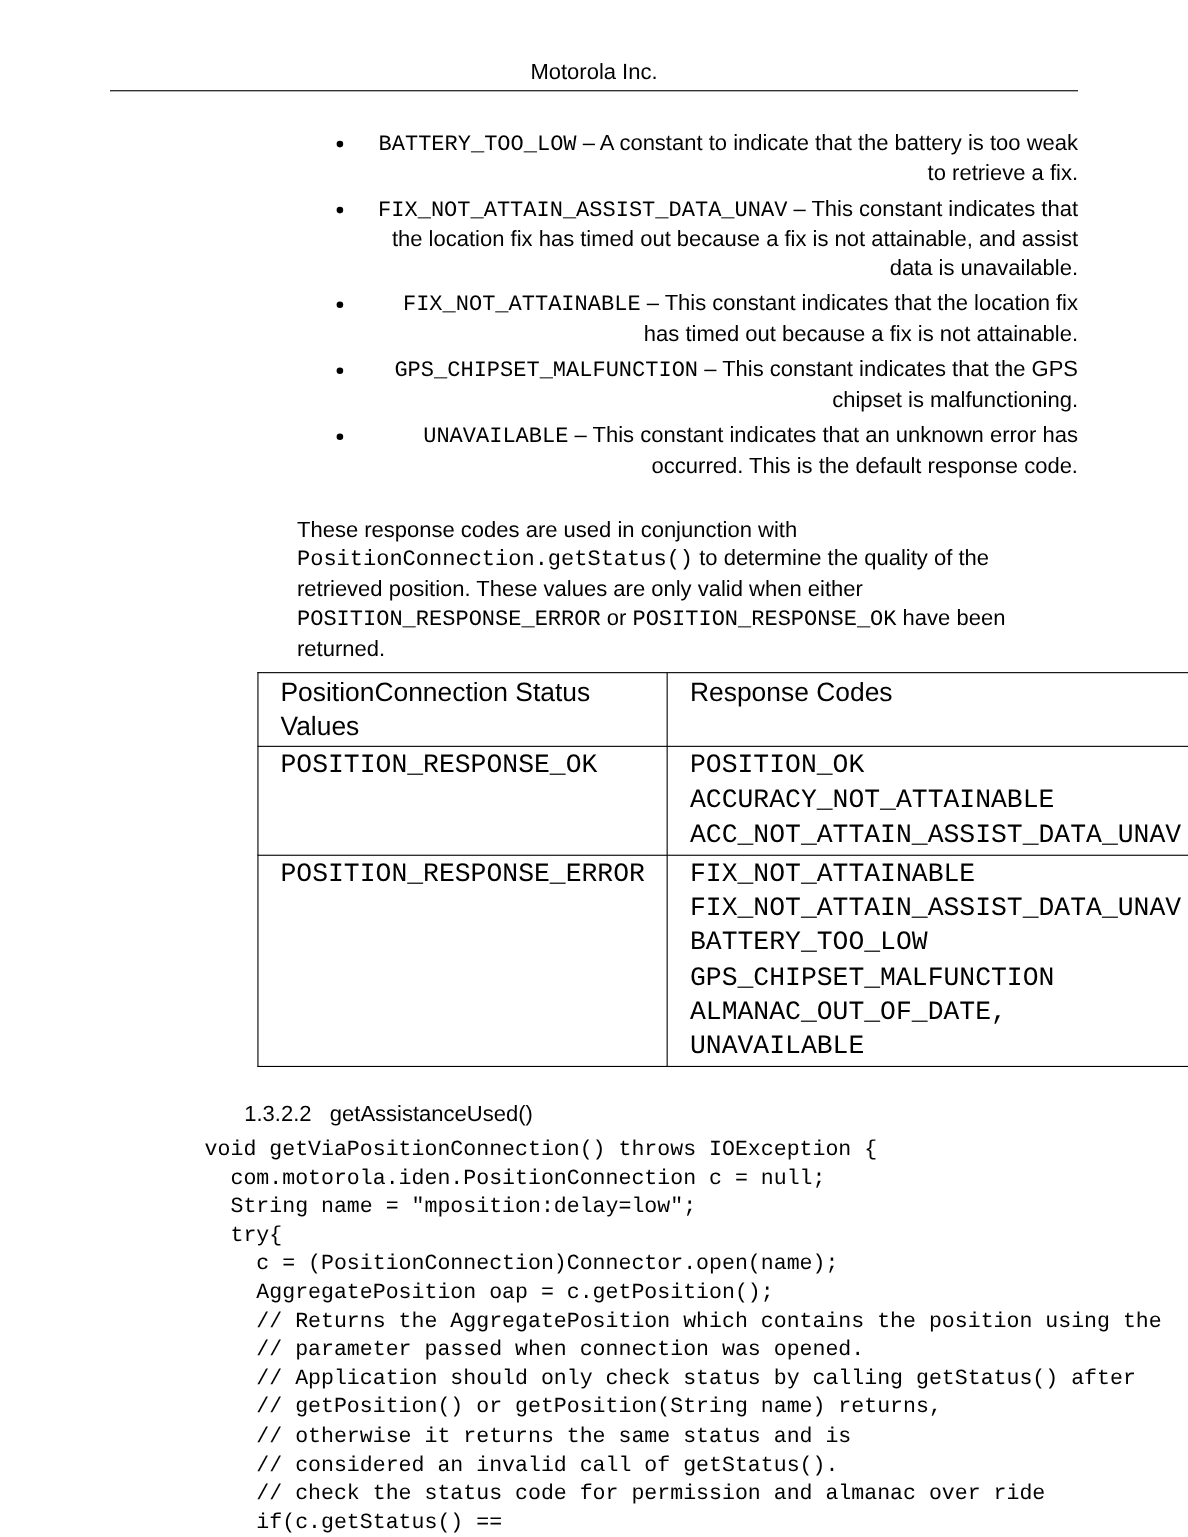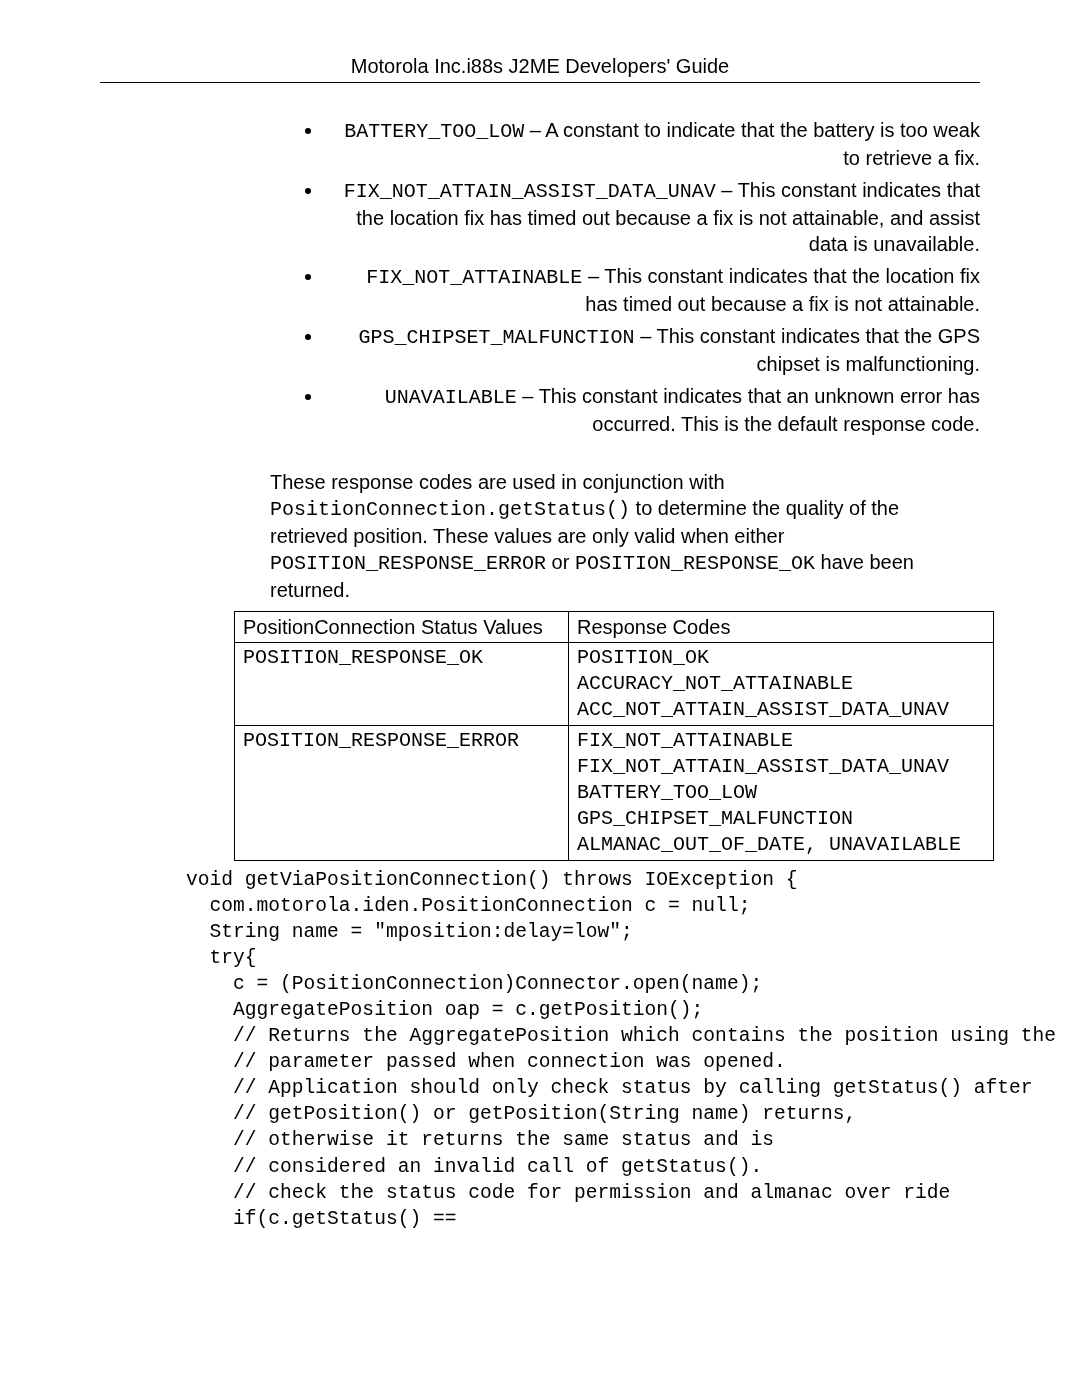--- a/index.html
+++ b/index.html
@@ -49,24 +49,24 @@
     padding-left: 170px;
   }
   table.codes {
     border-collapse: collapse;
     width: 760px;
     margin-top: 8px;
     margin-left: 134px;
   }
   table.codes th, table.codes td {
     border: 1px solid #000;
-    padding: 2px 8px;
+    padding: 2px 20px;
     text-align: left;
     vertical-align: top;
-    font-size: 20px;
+    font-size: 24px;
     font-weight: normal;
   }
   .sub-heading {
     margin-top: 30px;
     padding-left: 122px;
   }
   .sub-para {
     margin-top: 8px;
     padding-left: 170px;
   }
@@ -85,21 +85,20 @@
     line-height: 1.33;
     white-space: pre;
   }
 </style>
 </head>
 <body>
 
 <div class="page">
   <div class="header">
     <span>Motorola Inc.</span>
-    <span>i88s J2ME Developers' Guide</span>
   </div>
   <div class="hr"></div>
 
   <div class="body">
 
     <ul class="bullets">
       <li>
         <span class="code">BATTERY_TOO_LOW</span><span> – A constant to indicate that the battery is too weak to retrieve a fix.</span>
       </li>
       <li>
@@ -137,20 +136,25 @@
         <td class="code">POSITION_RESPONSE_ERROR</td>
         <td class="code" style="white-space:pre-line">FIX_NOT_ATTAINABLE
 FIX_NOT_ATTAIN_ASSIST_DATA_UNAV
 BATTERY_TOO_LOW
 GPS_CHIPSET_MALFUNCTION
 ALMANAC_OUT_OF_DATE, UNAVAILABLE</td>
       </tr>
     </tbody>
       </table>
 
+    <div class="sub-heading">
+      <span>1.3.2.2</span>
+      <span>&nbsp;</span>
+      <span>getAssistanceUsed()</span>
+    </div>
 
 
     <pre class="example">void getViaPositionConnection() throws IOException {
   com.motorola.iden.PositionConnection c = null;
   String name = "mposition:delay=low";
   try{
     c = (PositionConnection)Connector.open(name);
     AggregatePosition oap = c.getPosition();
     // Returns the AggregatePosition which contains the position using the
     // parameter passed when connection was opened.

